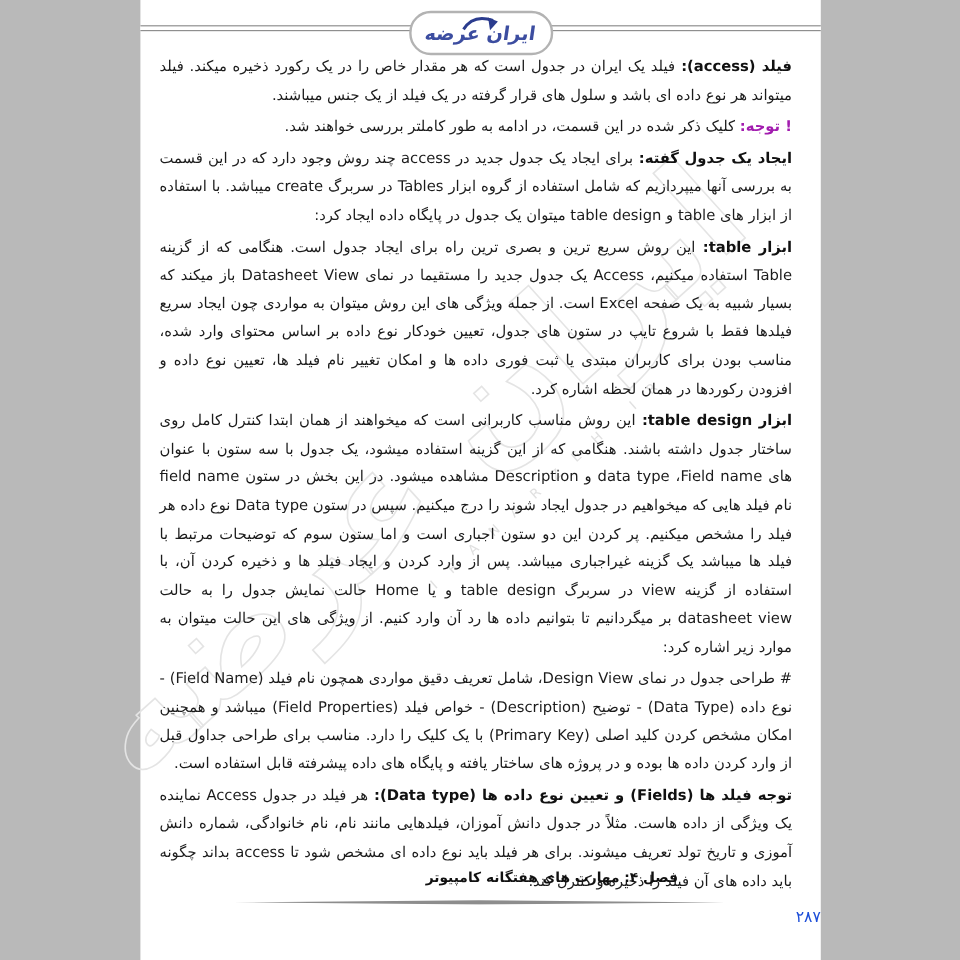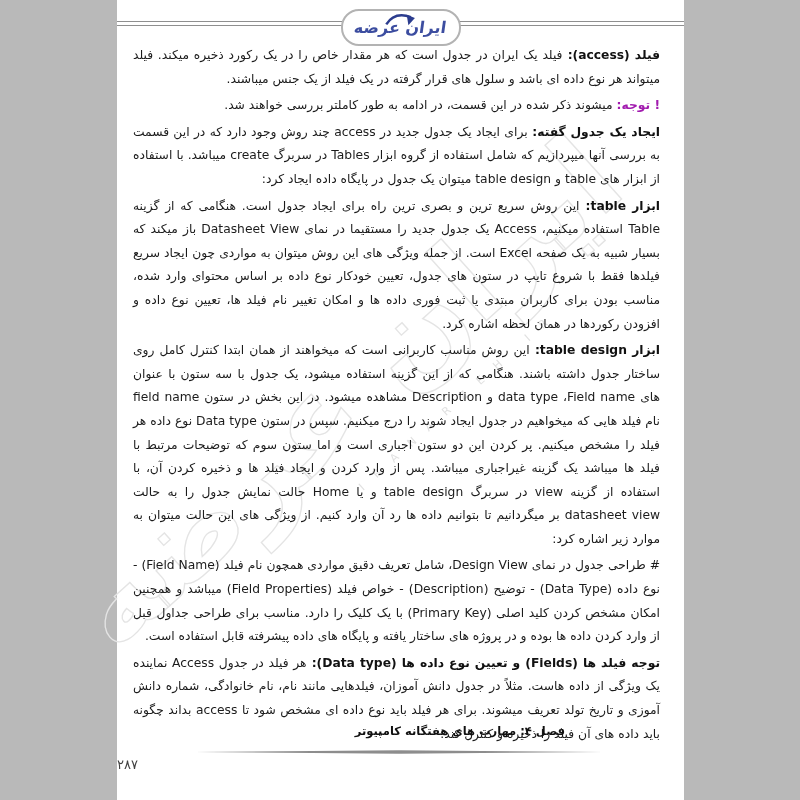--- a/index.html
+++ b/index.html
@@ -51,22 +51,22 @@
   .para{
     margin:0 0 3px 0;
     font-size:12.3px;line-height:23.6px;
     color:#1b1b1b;text-align:justify;
   }
   .seg-bold{font-weight:bold;color:#111111;}
   .seg-red{font-weight:bold;color:#a21caf;}
   
   .footer-divider{position:absolute;top:750px;left:78px;width:409px;height:4px;z-index:2;}
   .page-number{
-    position:absolute;top:757px;left:0;width:100%;text-align:left;
-    font-size:13px;color:#404040;z-index:2;
+    position:absolute;top:757px;left:0;width:100%;text-align:right;
+    font-size:13px;color:#1d4ed8;z-index:2;
   }
   .chapter-footer{
     position:absolute;top:724px;right:119px;
     font-size:11.5px;font-weight:bold;color:#111111;direction:rtl;z-index:2;
   }
 </style>
 </head>
 <body>
 
 <div class="paper">
@@ -81,21 +81,21 @@
     </svg>
   </div>
 
   <div class="watermark">
     <div class="watermark-main">ایران عرضه</div>
     <div class="watermark-sub">I R A N A R Z E H . I R</div>
   </div>
 
   <div class="doc-body">
       <p class="para"><span class="seg-bold">فیلد (access): </span><span>فیلد یک ایران در جدول است که هر مقدار خاص را در یک رکورد ذخیره میکند. فیلد میتواند هر نوع داده ای باشد و سلول های قرار گرفته در یک فیلد از یک جنس میباشند.</span></p>
-      <p class="para"><span class="seg-red">! توجه:</span><span> میشوند ذکر شده در این قسمت، در ادامه به طور کاملتر بررسی خواهند شد.</span></p>
+      <p class="para"><span class="seg-red">! توجه:</span><span> کلیک ذکر شده در این قسمت، در ادامه به طور کاملتر بررسی خواهند شد.</span></p>
       <p class="para"><span class="seg-bold">ایجاد یک جدول گفته: </span><span>برای ایجاد یک جدول جدید در access چند روش وجود دارد که در این قسمت به بررسی آنها میپردازیم که شامل استفاده از گروه ابزار Tables در سربرگ create میباشد. با استفاده از ابزار های table و table design میتوان یک جدول در پایگاه داده ایجاد کرد:</span></p>
       <p class="para"><span class="seg-bold">ابزار table: </span><span>این روش سریع ترین و بصری ترین راه برای ایجاد جدول است. هنگامی که از گزینه Table استفاده میکنیم، Access یک جدول جدید را مستقیما در نمای Datasheet View باز میکند که بسیار شبیه به یک صفحه Excel است. از جمله ویژگی های این روش میتوان به مواردی چون ایجاد سریع فیلدها فقط با شروع تایپ در ستون های جدول، تعیین خودکار نوع داده بر اساس محتوای وارد شده، مناسب بودن برای کاربران مبتدی یا ثبت فوری داده ها و امکان تغییر نام فیلد ها، تعیین نوع داده و افزودن رکوردها در همان لحظه اشاره کرد.</span></p>
       <p class="para"><span class="seg-bold">ابزار table design: </span><span>این روش مناسب کاربرانی است که میخواهند از همان ابتدا کنترل کامل روی ساختار جدول داشته باشند. هنگامی که از این گزینه استفاده میشود، یک جدول با سه ستون با عنوان های Field name‏، data type و Description مشاهده میشود. در این بخش در ستون field name نام فیلد هایی که میخواهیم در جدول ایجاد شوند را درج میکنیم. سپس در ستون Data type نوع داده هر فیلد را مشخص میکنیم. پر کردن این دو ستون اجباری است و اما ستون سوم که توضیحات مرتبط با فیلد ها میباشد یک گزینه غیراجباری میباشد. پس از وارد کردن و ایجاد فیلد ها و ذخیره کردن آن، با استفاده از گزینه view در سربرگ table design و یا Home حالت نمایش جدول را به حالت datasheet view بر میگردانیم تا بتوانیم داده ها رد آن وارد کنیم. از ویژگی های این حالت میتوان به موارد زیر اشاره کرد:</span></p>
       <p class="para"><span># طراحی جدول در نمای Design View، شامل تعریف دقیق مواردی همچون نام فیلد (Field Name) - نوع داده (Data Type) - توضیح (Description) - خواص فیلد (Field Properties) میباشد و همچنین امکان مشخص کردن کلید اصلی (Primary Key) با یک کلیک را دارد. مناسب برای طراحی جداول قبل از وارد کردن داده ها بوده و در پروژه های ساختار یافته و پایگاه های داده پیشرفته قابل استفاده است.</span></p>
       <p class="para"><span class="seg-bold">توجه فیلد ها (Fields) و تعیین نوع داده ها (Data type): </span><span>هر فیلد در جدول Access نماینده یک ویژگی از داده هاست. مثلاً در جدول دانش آموزان، فیلدهایی مانند نام، نام خانوادگی، شماره دانش آموزی و تاریخ تولد تعریف میشوند. برای هر فیلد باید نوع داده ای مشخص شود تا access بداند چگونه باید داده های آن فیلد را ذخیره و کنترل کند.</span></p>
     </div>
 
   <svg class="footer-divider" viewBox="0 0 409 4" preserveAspectRatio="none" aria-hidden="true">
     <polygon points="0,2 204,0.3 409,2 204,3.7" fill="#8d8d8d"></polygon>
   </svg>

